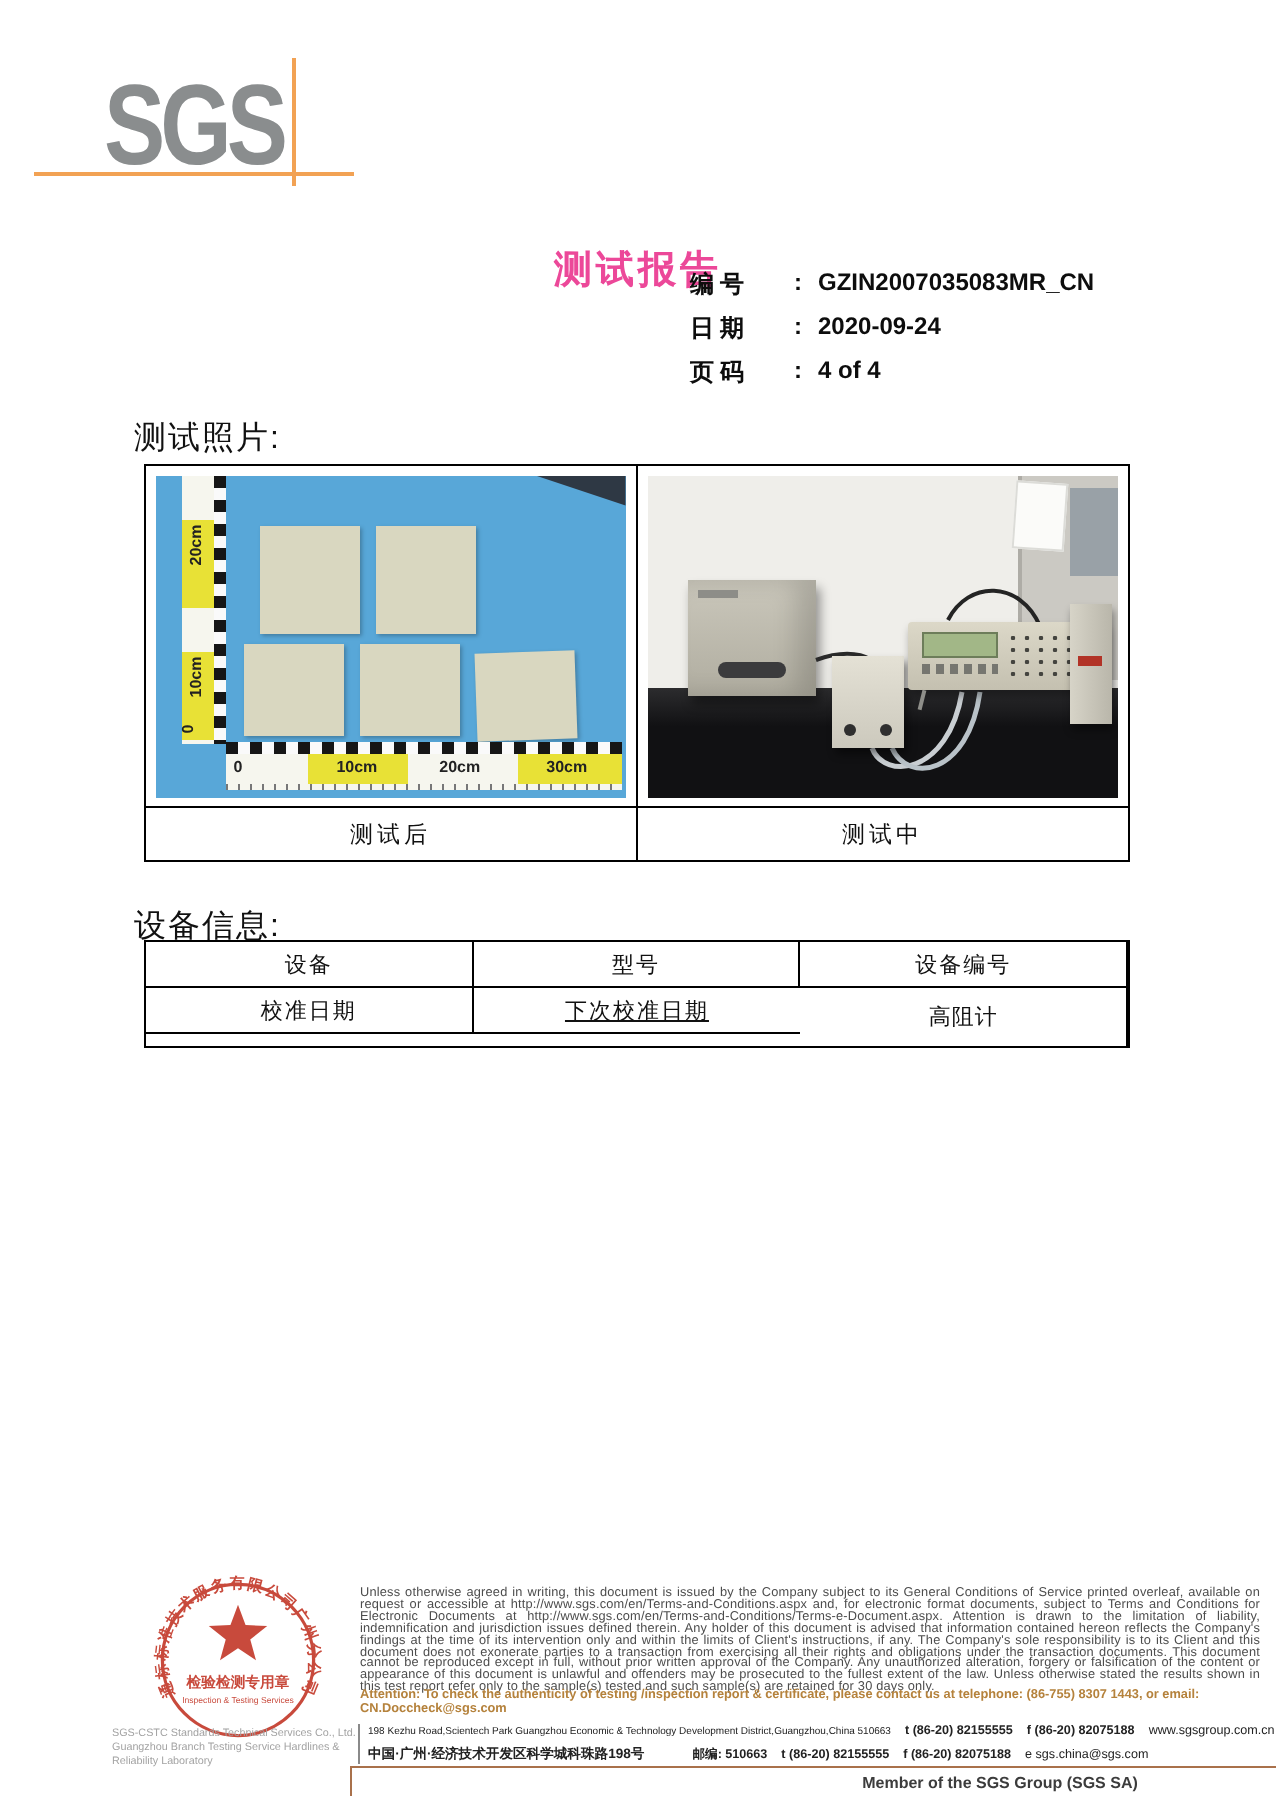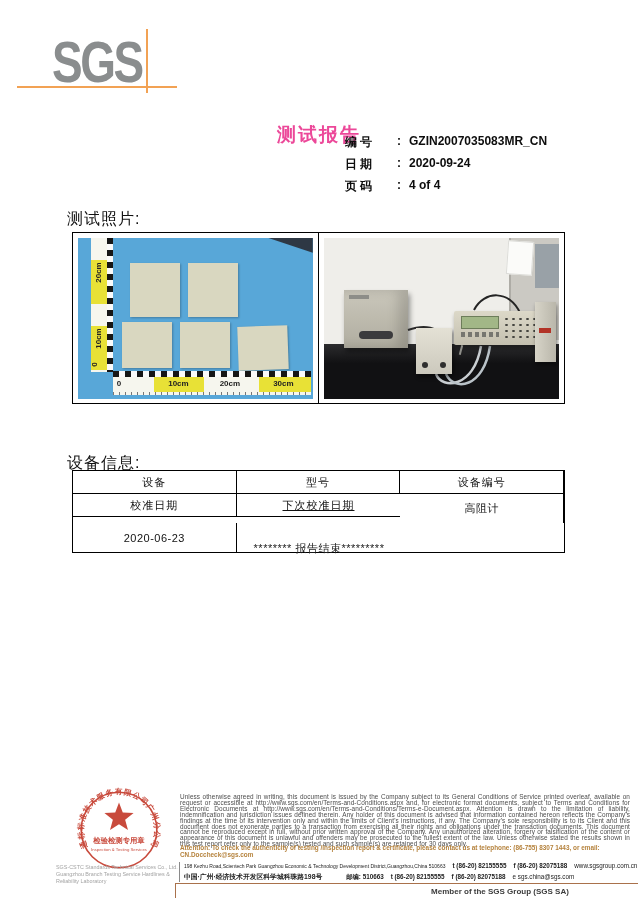--- a/index.html
+++ b/index.html
@@ -189,35 +189,37 @@
             <div class="ph2-keys"></div>
           </div>
           <div class="ph2-leg" style="left:136px;top:107px;transform:rotate(14deg);"></div>
           <div class="ph2-leg" style="left:222px;top:107px;transform:rotate(-14deg);"></div>
           <div class="ph2-runit">
             <div class="ph2-runit-label"></div>
           </div>
         </div>
       </div>
     </div>
+    <div class="caption-row">
+      <div class="caption-cell first">测试后</div>
+      <div class="caption-cell">测试中</div>
+    </div>
   </div>
 
   <div class="sec-label" style="left:67px;top:453px;">设备信息:</div>
 
   <div class="equip-table">
     <div class="eq-cell eq-head">设备</div>
     <div class="eq-cell eq-head">型号</div>
     <div class="eq-cell eq-head">设备编号</div>
     <div class="eq-cell eq-head">校准日期</div>
     <div class="eq-cell eq-head lastcol">下次校准日期</div>
     <div class="eq-cell eq-data">高阻计</div>
-    <div class="eq-cell eq-data">2020-06-23</div>
-  </div>
-
-  <div class="endline">******** 报告结束*********</div>
+  </div>
+
 
   <svg class="stamp" width="94" height="94" viewBox="0 0 92 92">
     <defs>
         <path id="ringPath" d="M 17.3 66 A 35 35 0 1 1 74.7 66"></path>
       </defs>
     <circle cx="46" cy="46" r="37" fill="none" stroke="#c43b2c" stroke-width="1.6"></circle>
     <polygon points="46,19 49.7,28.9 60.3,29.4 52,36 54.8,46.1 46,40.3 37.2,46.1 40,36 31.7,29.4 42.3,28.9" fill="#c43b2c"></polygon>
     <text font-size="7.5" fill="#c43b2c" letter-spacing="1" font-weight="bold">
       <textPath href="#ringPath" startOffset="50%" text-anchor="middle">通标标准技术服务有限公司广州分公司</textPath>
     </text>

